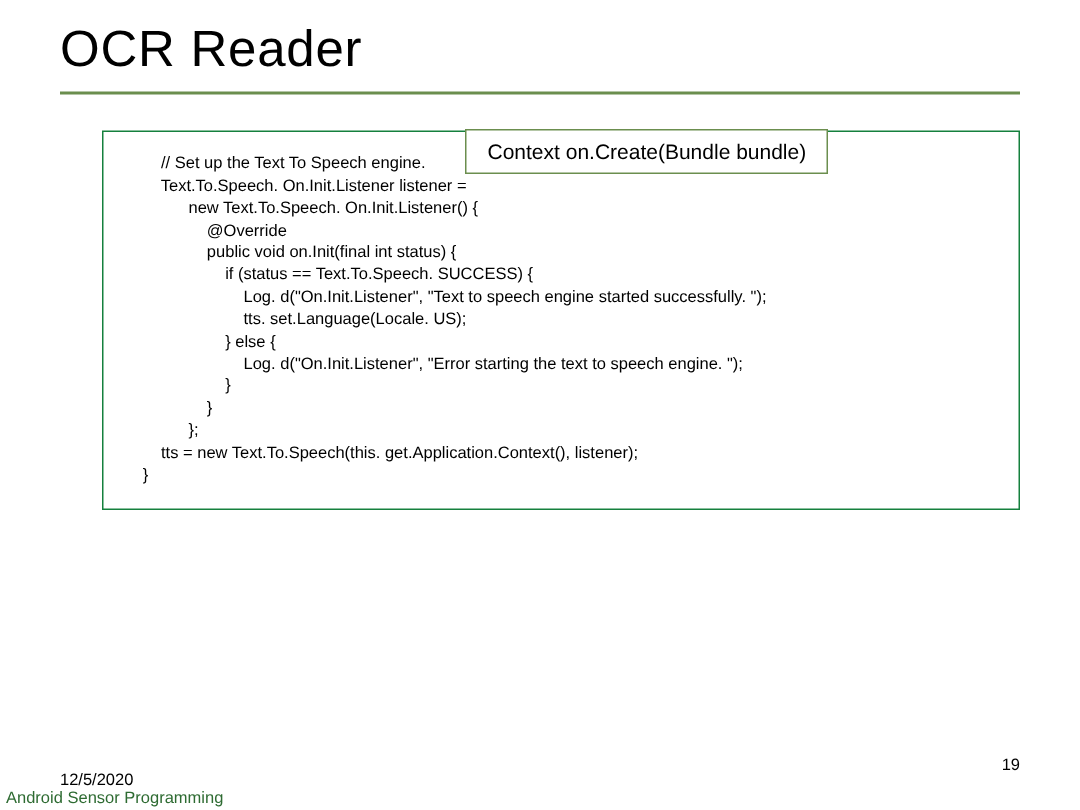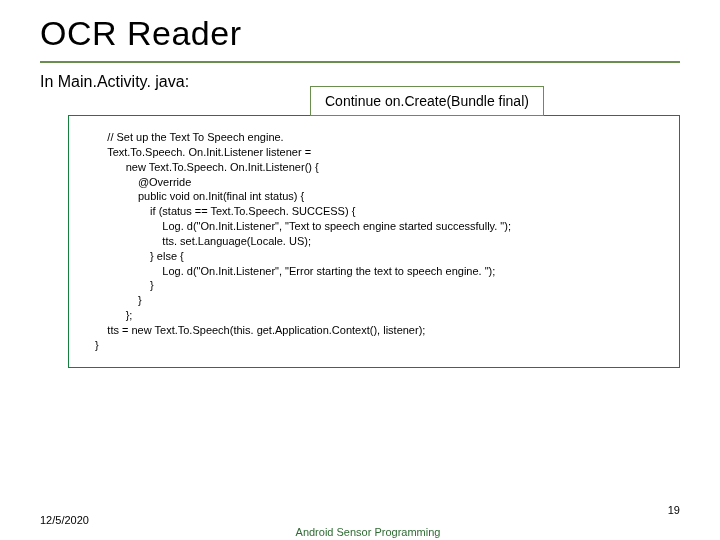--- a/index.html
+++ b/index.html
@@ -29,32 +29,31 @@
     overflow: hidden;
     margin-left: 28px;
   }
   .footer {
     position: absolute;
     bottom: 14px; left: 0; right: 0;
     font-size: 11px;
     padding: 0 40px;
   }
   .footer-date { position: absolute; left: 40px; bottom: 0; }
-  .footer-center { position: absolute; left: 16px; right: 0; text-align: center; color: #2e6b32; }
+  .footer-center { position: absolute; left: 4px; right: 0; text-align: left; color: #2e6b32; }
   .footer-page { position: absolute; right: 40px; bottom: 10px; }
 </style>
 </head>
 <body>
 
 <div class="slide">
   <div class="title">OCR Reader</div>
   <div class="underline"></div>
-  <div class="context-line">In Main.Activity. java:</div>
 
-  <div class="callout">Continue on.Create(Bundle final)</div>
+  <div class="callout">Context on.Create(Bundle bundle)</div>
 
   <div class="codebox">      // Set up the Text To Speech engine.
       Text.To.Speech. On.Init.Listener listener =
             new Text.To.Speech. On.Init.Listener() {
                 @Override
                 public void on.Init(final int status) {
                     if (status == Text.To.Speech. SUCCESS) {
                         Log. d("On.Init.Listener", "Text to speech engine started successfully. ");
                         tts. set.Language(Locale. US);
                     } else {

